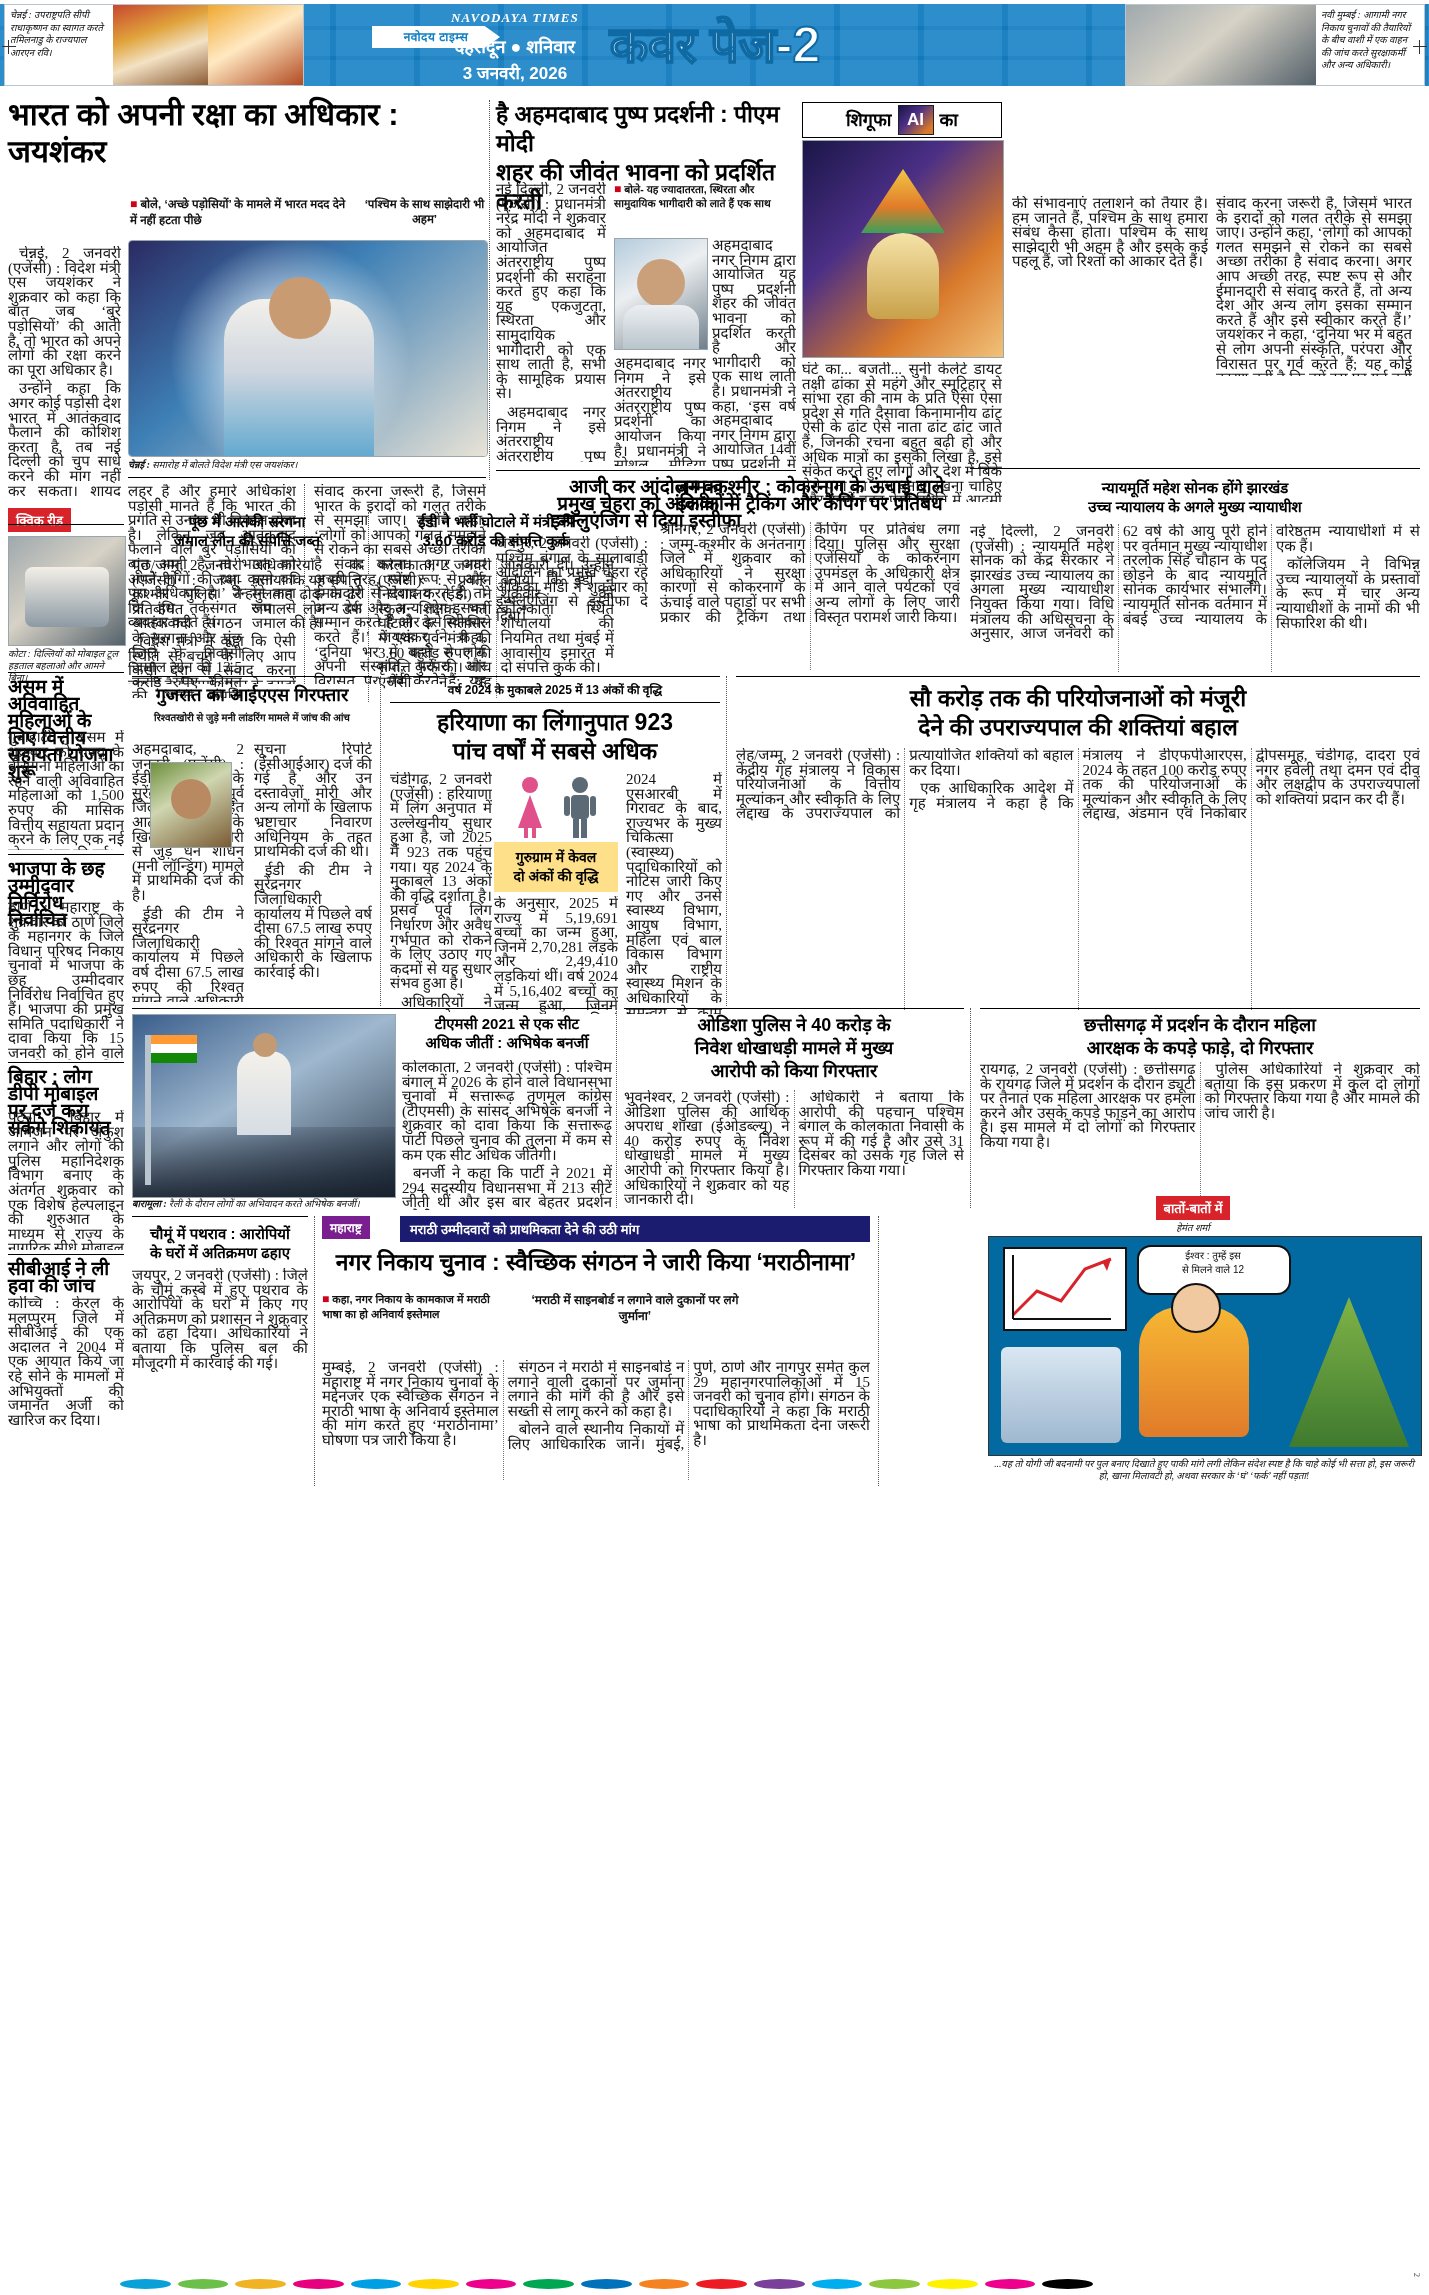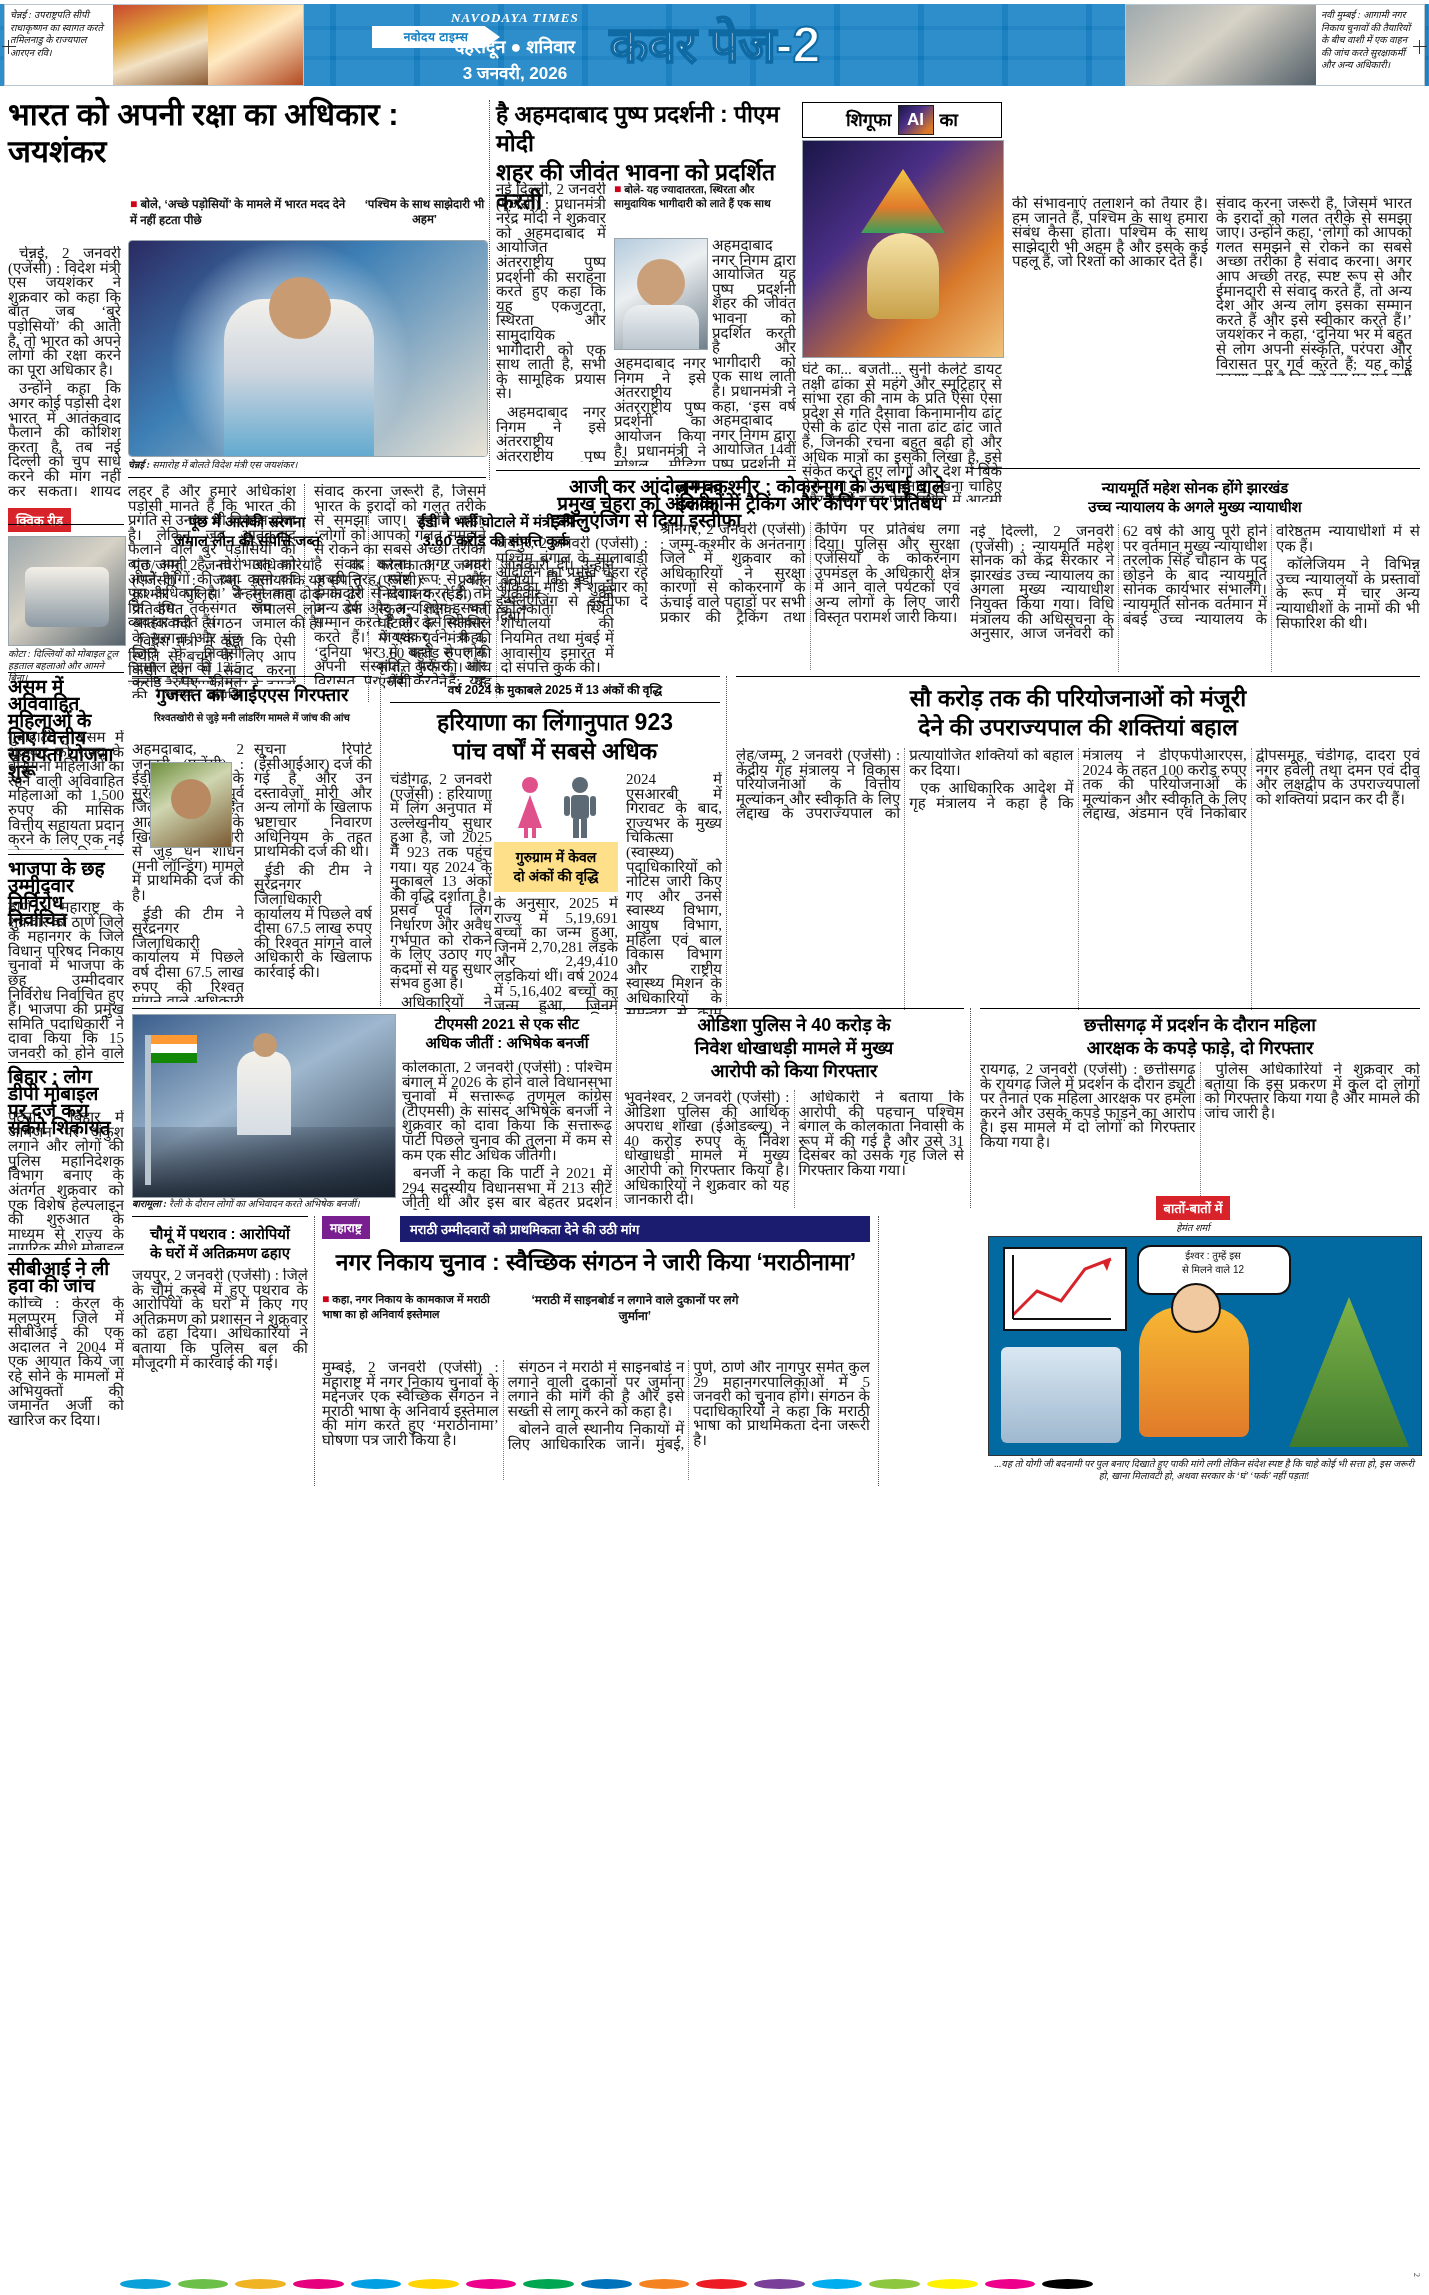--- a/index.html
+++ b/index.html
@@ -446,21 +446,21 @@
   <div class="blk" style="left:322px;top:1292px;width:180px;">
     <div class="bullet-line" style="font-size:11px;line-height:15px;"><span class="dot">■</span>
       <span>कहा, नगर निकाय के कामकाज में मराठी भाषा का हो अनिवार्य इस्तेमाल</span></div>
   </div>
   <div class="blk" style="left:520px;top:1292px;width:230px;text-align:center;">
     <div class="bullet-line" style="font-size:12px;line-height:16px;">‘मराठी में साइनबोर्ड न लगाने वाले दुकानों पर लगे जुर्माना’</div>
   </div>
   <div class="blk body cols3" style="left:322px;top:1360px;width:548px;height:120px;overflow:hidden;">
     <p class="noind">मुम्बई, 2 जनवरी (एजेंसी) : महाराष्ट्र में नगर निकाय चुनावों के मद्देनजर एक स्वैच्छिक संगठन ने मराठी भाषा के अनिवार्य इस्तेमाल की मांग करते हुए ‘मराठीनामा’ घोषणा पत्र जारी किया है।</p>
     <p>संगठन ने मराठी में साइनबोर्ड न लगाने वाली दुकानों पर जुर्माना लगाने की मांग की है और इसे सख्ती से लागू करने को कहा है।</p>
-    <p>बोलने वाले स्थानीय निकायों में लिए आधिकारिक जानें। मुंबई, पुणे, ठाणे और नागपुर समेत कुल 29 महानगरपालिकाओं में 5 जनवरी को चुनाव होंगे। संगठन के पदाधिकारियों ने कहा कि मराठी भाषा को प्राथमिकता देना जरूरी है।</p>
+    <p>बोलने वाले स्थानीय निकायों में लिए आधिकारिक जानें। मुंबई, पुणे, ठाणे और नागपुर समेत कुल 29 महानगरपालिकाओं में 15 जनवरी को चुनाव होंगे। संगठन के पदाधिकारियों ने कहा कि मराठी भाषा को प्राथमिकता देना जरूरी है।</p>
   </div>
 
   <div class="blk vrule" style="left:878px;top:1216px;height:270px;"></div>
 
   <div class="blk" style="left:1068px;top:1196px;width:250px;text-align:center;">
     <span class="boxhead">बातों-बातों में</span>
     <div class="cap" style="margin-top:2px;">हेमंत शर्मा</div>
   </div>
   <div class="photo" style="position:absolute;left:988px;top:1236px;width:432px;height:218px;border:1px solid #333;background:#0369a1;">
     <div style="position:absolute;left:14px;top:10px;width:120px;height:80px;border:2px solid #111;background:#fff;"></div>

